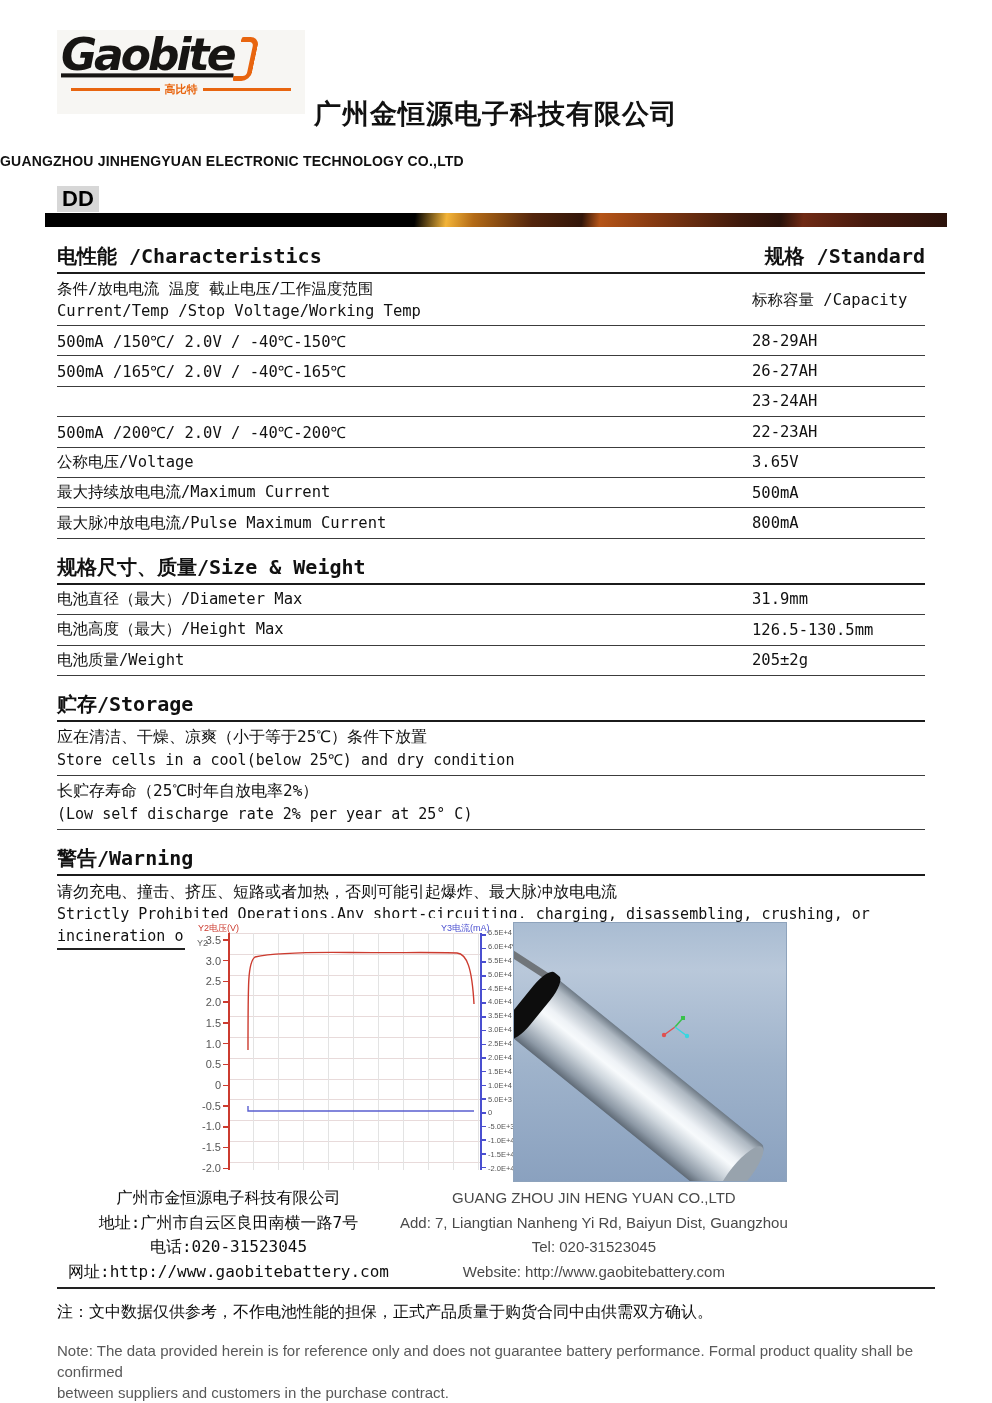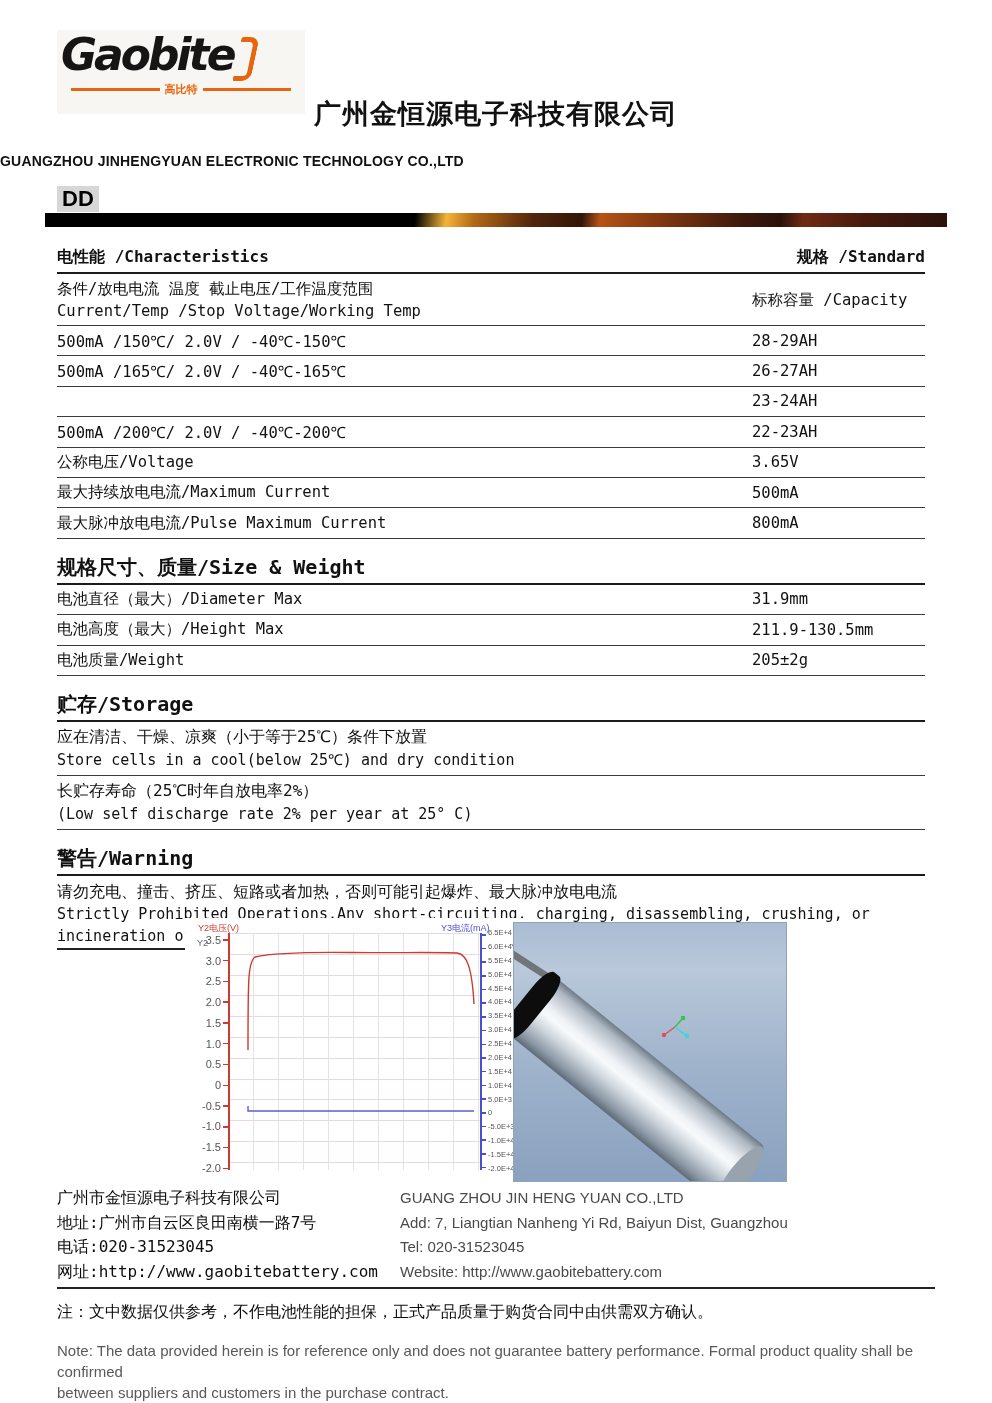--- a/index.html
+++ b/index.html
@@ -3,21 +3,21 @@
 <meta charset="utf-8">
 <style>
   html,body{margin:0;padding:0;background:#fff;}
   .page{position:relative;width:992px;height:1403px;background:#fff;overflow:hidden;
         font-family:"DejaVu Sans Mono",monospace;color:#111;}
 
   
   .logo-wrap{position:absolute;left:57px;top:30px;width:240px;height:80px;background:#f7f6f3;padding:2px 4px;}
   .logo-row{display:flex;align-items:flex-start;}
   .logo-text{font-family:"DejaVu Sans",sans-serif;font-weight:900;font-style:italic;
-             font-size:44px;line-height:46px;letter-spacing:-3px;color:#171513;transform:scaleY(1.02);}
+             font-size:44px;line-height:46px;letter-spacing:-3px;color:#171513;transform:scaleY(1.02);text-decoration:underline;}
   .logo-bracket{display:inline-block;width:13px;height:34px;margin-left:3px;margin-top:5px;
                 border:5px solid #e8650f;border-left:none;border-radius:2px 9px 9px 2px;transform:skewX(-12deg);}
   .logo-sub{display:flex;align-items:center;gap:5px;margin-top:1px;padding:0 10px;}
   .logo-sub .ln{flex:1;height:3px;background:#e8650f;}
   .logo-sub .tx{color:#e8650f;font-size:11px;font-weight:bold;font-family:Liberation Mono, monospace;}
 
   .company-cn{position:absolute;left:0;right:0;top:96px;text-align:center;
               font-family:"DejaVu Serif","Liberation Serif",serif;font-weight:bold;font-size:27px;letter-spacing:1px;}
   .company-en{position:absolute;left:0;right:0;top:153px;text-align:left;
               font-family:"Liberation Sans",sans-serif;font-weight:bold;font-size:14px;letter-spacing:.2px;}
@@ -27,21 +27,21 @@
   .grad-bar{position:absolute;left:45px;top:213px;width:902px;height:14px;
             background:linear-gradient(97deg,
               #000 0%,#000 41%,
               #f3b438 44.5%,#b36a16 47.5%,#53250c 54%,#331609 59.5%,
               #b55417 61.5%,#8a3c12 67%,#401a0c 77%,#2a120a 81.5%,
               #6f2a14 84%,#471a0e 91%,#2b120b 100%);}
 
   
   .main{position:absolute;left:57px;top:243px;width:868px;}
   .sec-head{display:flex;justify-content:space-between;align-items:baseline;
-            font-weight:bold;font-size:16px;line-height:27px;}
+            font-weight:bold;font-size:20px;line-height:27px;}
   .rule2{border-bottom:2.5px solid #1b1b1b;margin-top:2px;}
 
   .cond{display:flex;align-items:center;padding:4px 0 3px 0;border-bottom:1.8px solid #3c3c3c;}
   .cond-left{font-size:15.5px;line-height:22px;}
   .cond-right{margin-left:auto;width:173px;font-size:15.5px;}
 
   .spec-row{height:29.4px;display:flex;align-items:center;border-bottom:1.8px solid #3c3c3c;font-size:15.5px;}
   .spec-row .val{margin-left:auto;width:173px;}
 
   .sub-head{font-weight:bold;font-size:20px;line-height:28px;margin-top:14px;}
@@ -82,21 +82,21 @@
   .cell{position:absolute;left:34px;top:48px;width:285px;height:74px;transform:rotate(39deg);transform-origin:0 0;
         background:linear-gradient(180deg,#6e7a86 0%,#aeb8c2 12%,#eef2f6 38%,#f7fafc 48%,#cdd5dc 66%,#8d99a6 88%,#5f6a76 100%);
         border-radius:10px/26px;}
   .cell-cap{position:absolute;left:-2px;top:-3px;width:22px;height:80px;background:#0d0d0d;border-radius:8px/24px;}
   .cell-pin{position:absolute;left:-52px;top:4px;width:56px;height:7px;background:#70757a;transform:rotate(-6deg);border-radius:2px;}
   .cell-end{position:absolute;right:-2px;top:2px;width:20px;height:70px;background:#98a3ad;border-radius:50%;}
   .gizmo{position:absolute;left:146px;top:90px;}
 
   
   .footer{position:absolute;left:57px;top:1186px;width:878px;}
-  .f-grid{display:flex;}
+  .f-grid{display:flex;text-align:center;}
   .f-left{width:343px;font-size:16px;line-height:24.5px;color:#0d0d0d;}
   .f-right{font-family:"Liberation Sans",sans-serif;font-size:15px;line-height:24.5px;color:#4a4a4a;}
   .f-rule{border-bottom:2.2px solid #222;margin-top:3px;}
   .note-cn{margin-top:13px;font-size:16px;color:#0d0d0d;}
   .note-en{margin-top:17px;font-family:"Liberation Sans",sans-serif;font-size:15px;line-height:21px;color:#595959;}
 </style>
 </head>
 <body>
 
 <div class="page">
@@ -162,21 +162,21 @@
     </div>
 
     <div class="sub-head">规格尺寸、质量/Size &amp; Weight</div>
     <div class="rule2"></div>
     <div class="spec-row">
       <span>电池直径（最大）/Diameter Max</span>
       <span class="val">31.9mm</span>
     </div>
     <div class="spec-row">
       <span>电池高度（最大）/Height Max</span>
-      <span class="val">211.9-130.5mm</span>
+      <span class="val">126.5-130.5mm</span>
     </div>
     <div class="spec-row">
       <span>电池质量/Weight</span>
       <span class="val">205±2g</span>
     </div>
 
     <div class="sub-head">贮存/Storage</div>
     <div class="rule2"></div>
     <div class="pair">
       <div class="cn">应在清洁、干燥、凉爽（小于等于25℃）条件下放置</div>

